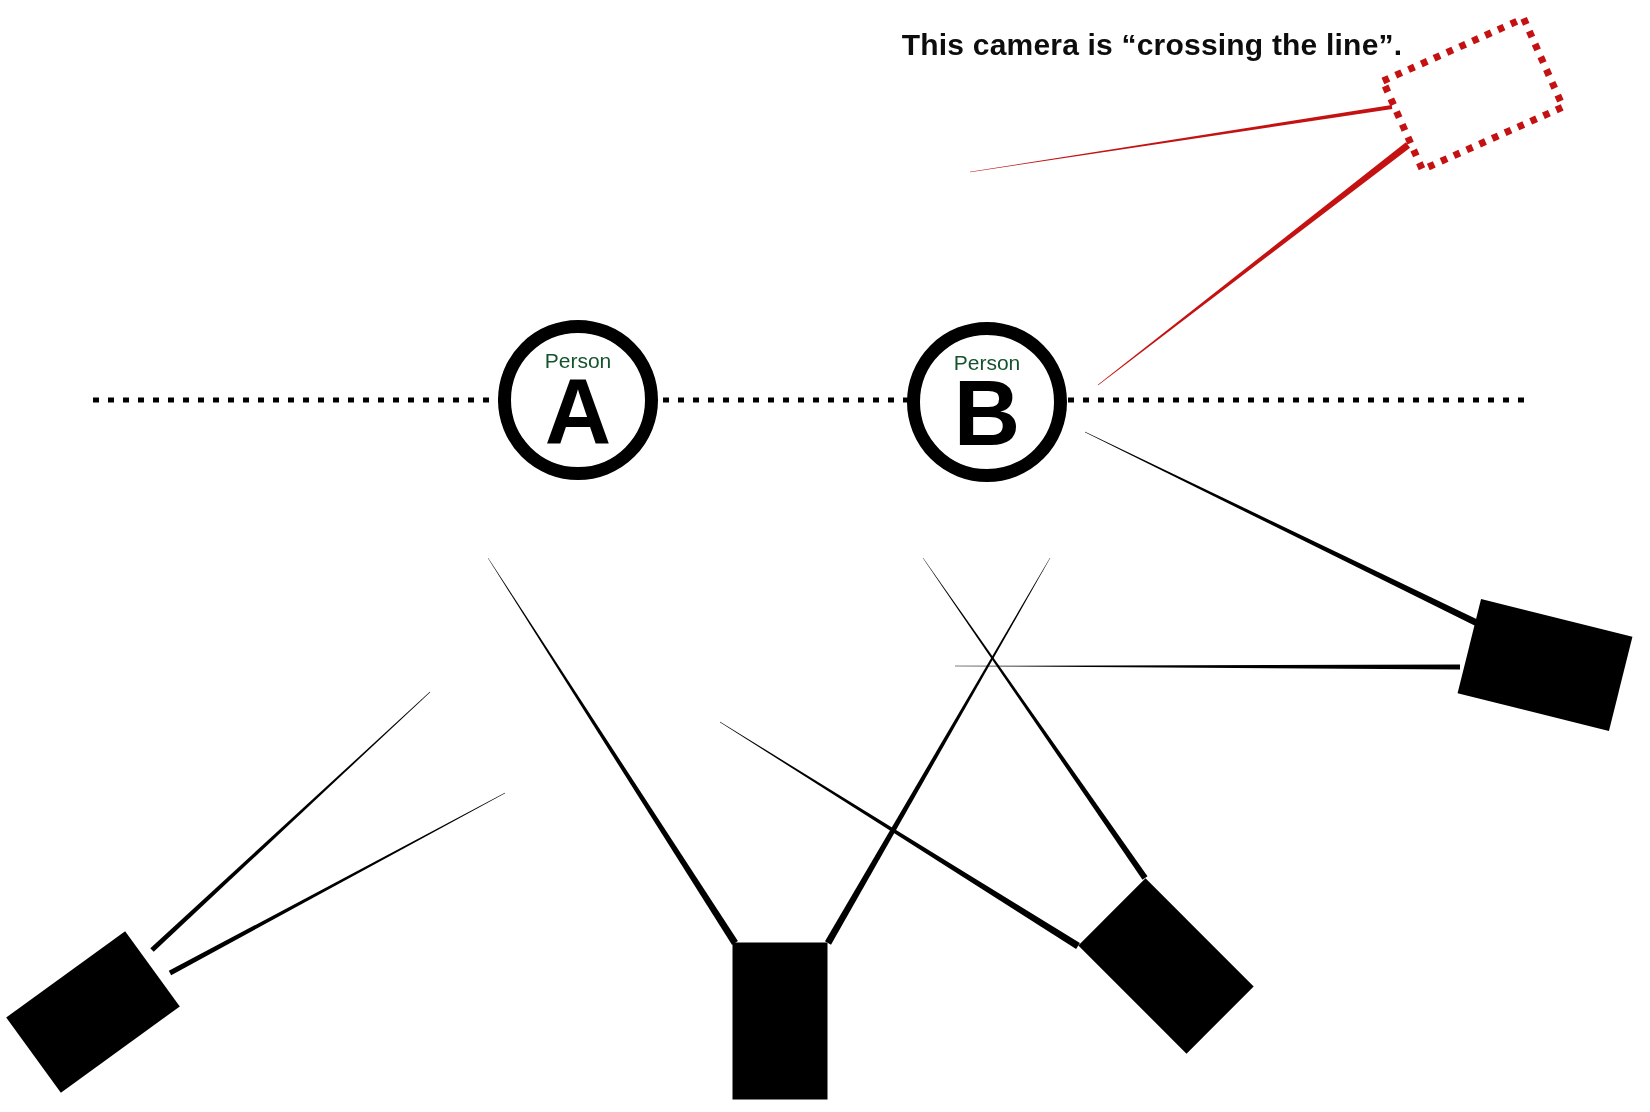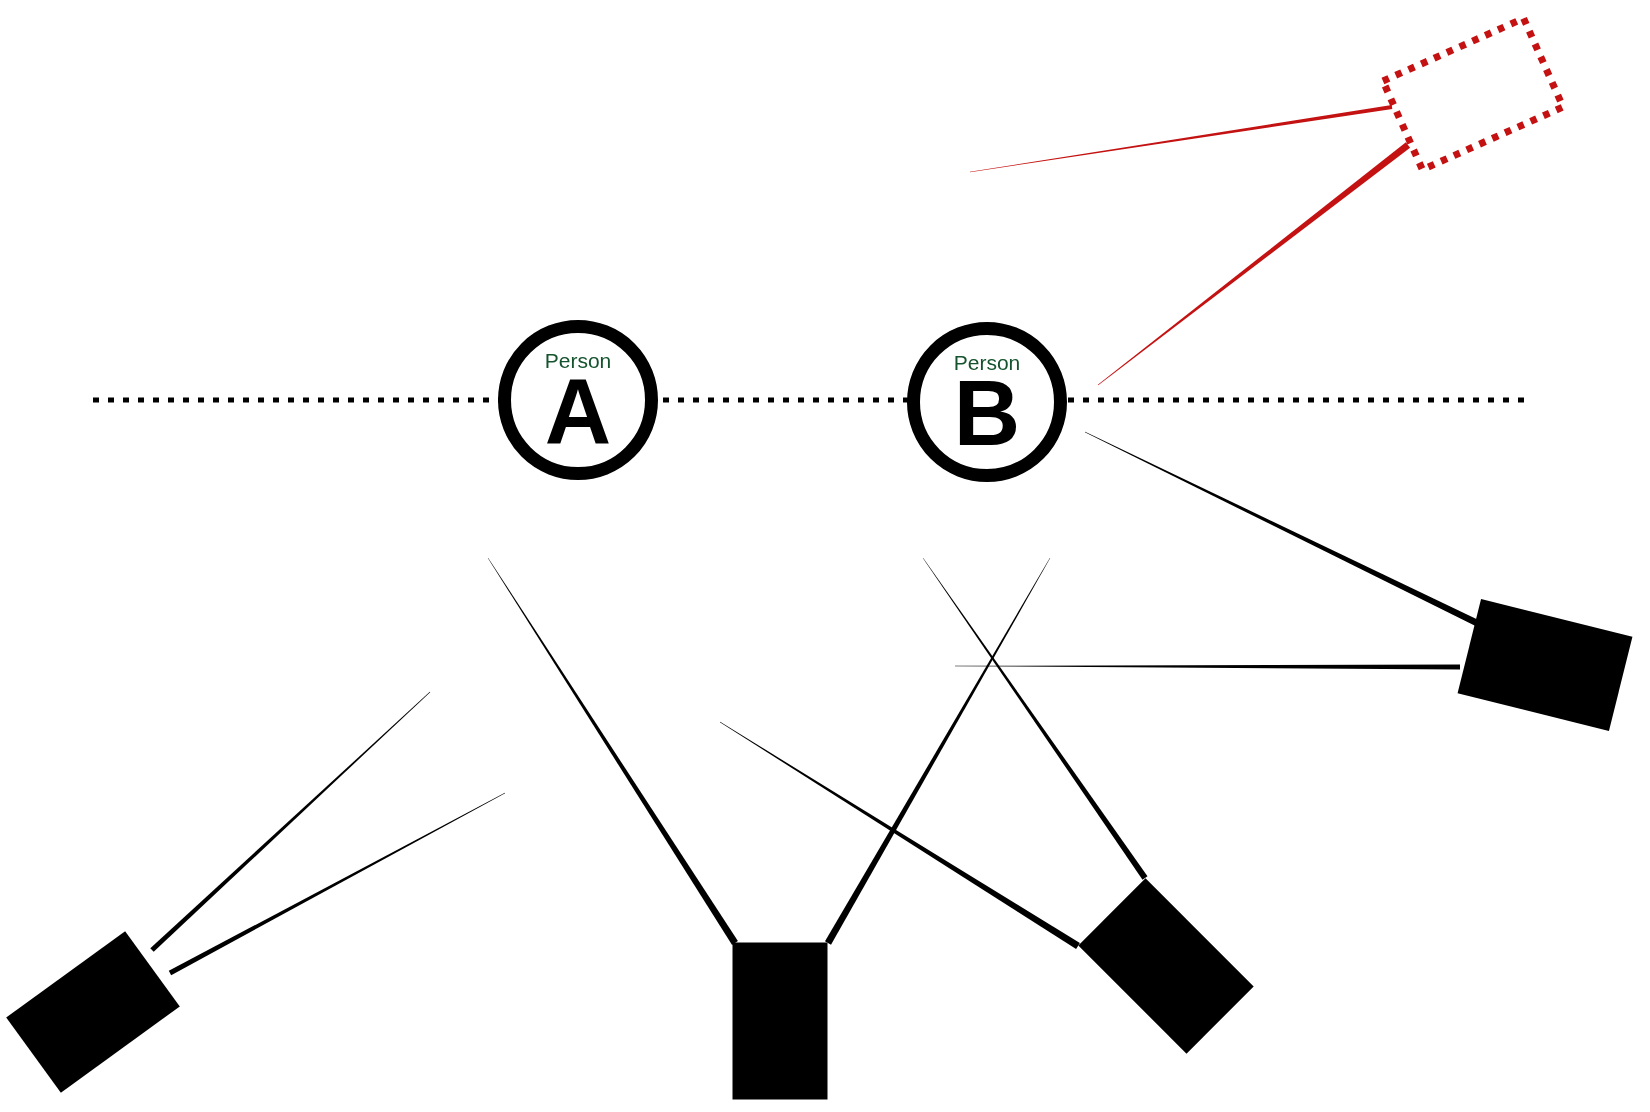--- a/index.html
+++ b/index.html
@@ -62,20 +62,21 @@
       <polygon points="1460.0,664.5 955.0,665.8 955.0,666.2 1460.0,669.5" fill="#000000"></polygon>
       <polygon points="1391.7,105.0 970.0,171.8 970.0,172.2 1392.3,109.0" fill="#c41111"></polygon>
       <polygon points="1405.9,142.2 1097.8,384.8 1098.2,385.2 1410.1,147.8" fill="#c41111"></polygon>
       <rect x="19.5" y="965.5" width="147" height="93" transform="rotate(-36 93 1012)" fill="#000000"></rect>
       <rect x="732.5" y="942.5" width="95" height="157" transform="rotate(0 780 1021)" fill="#000000"></rect>
       <rect x="1089.5" y="918.5" width="153" height="95" transform="rotate(45 1166 966)" fill="#000000"></rect>
       <rect x="1467" y="616.5" width="156" height="97" transform="rotate(14 1545 665)" fill="#000000"></rect>
       <rect x="1396" y="45.5" width="154" height="97" transform="rotate(-24 1473 94)" fill="none" stroke="#c41111" stroke-width="7" stroke-dasharray="6.5 7.5"></rect>
     </svg>
 
+  <div class="caption" id="caption" style="left: 1152px; top: 28px; color: rgb(13, 13, 13);">This camera is “crossing the line”.</div>
 
   <div class="person" style="left: 498px; top: 320px; width: 160px; height: 160px; border: 13px solid rgb(0, 0, 0);">
     <span class="p-small">Person</span>
     <span class="p-big">A</span>
   </div>
 
   <div class="person" style="left: 907px; top: 322px; width: 160px; height: 160px; border: 13px solid rgb(0, 0, 0);">
     <span class="p-small">Person</span>
     <span class="p-big">B</span>
   </div>

